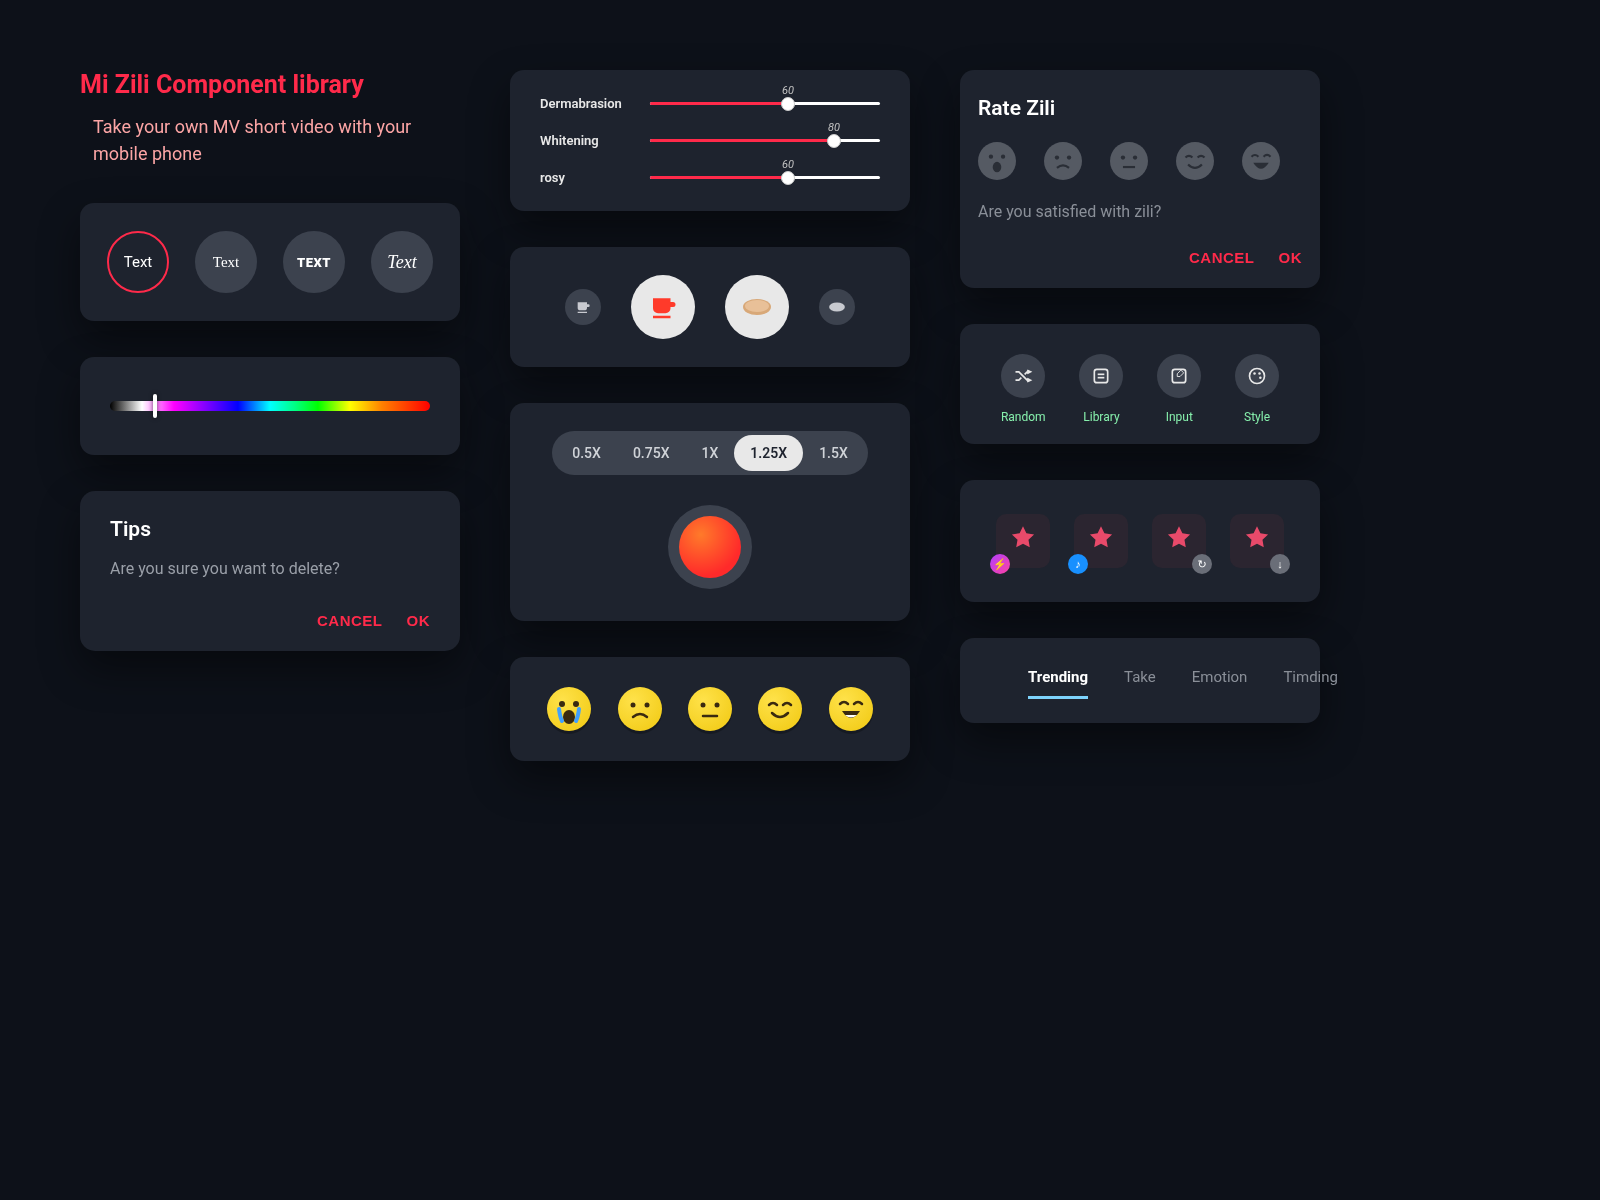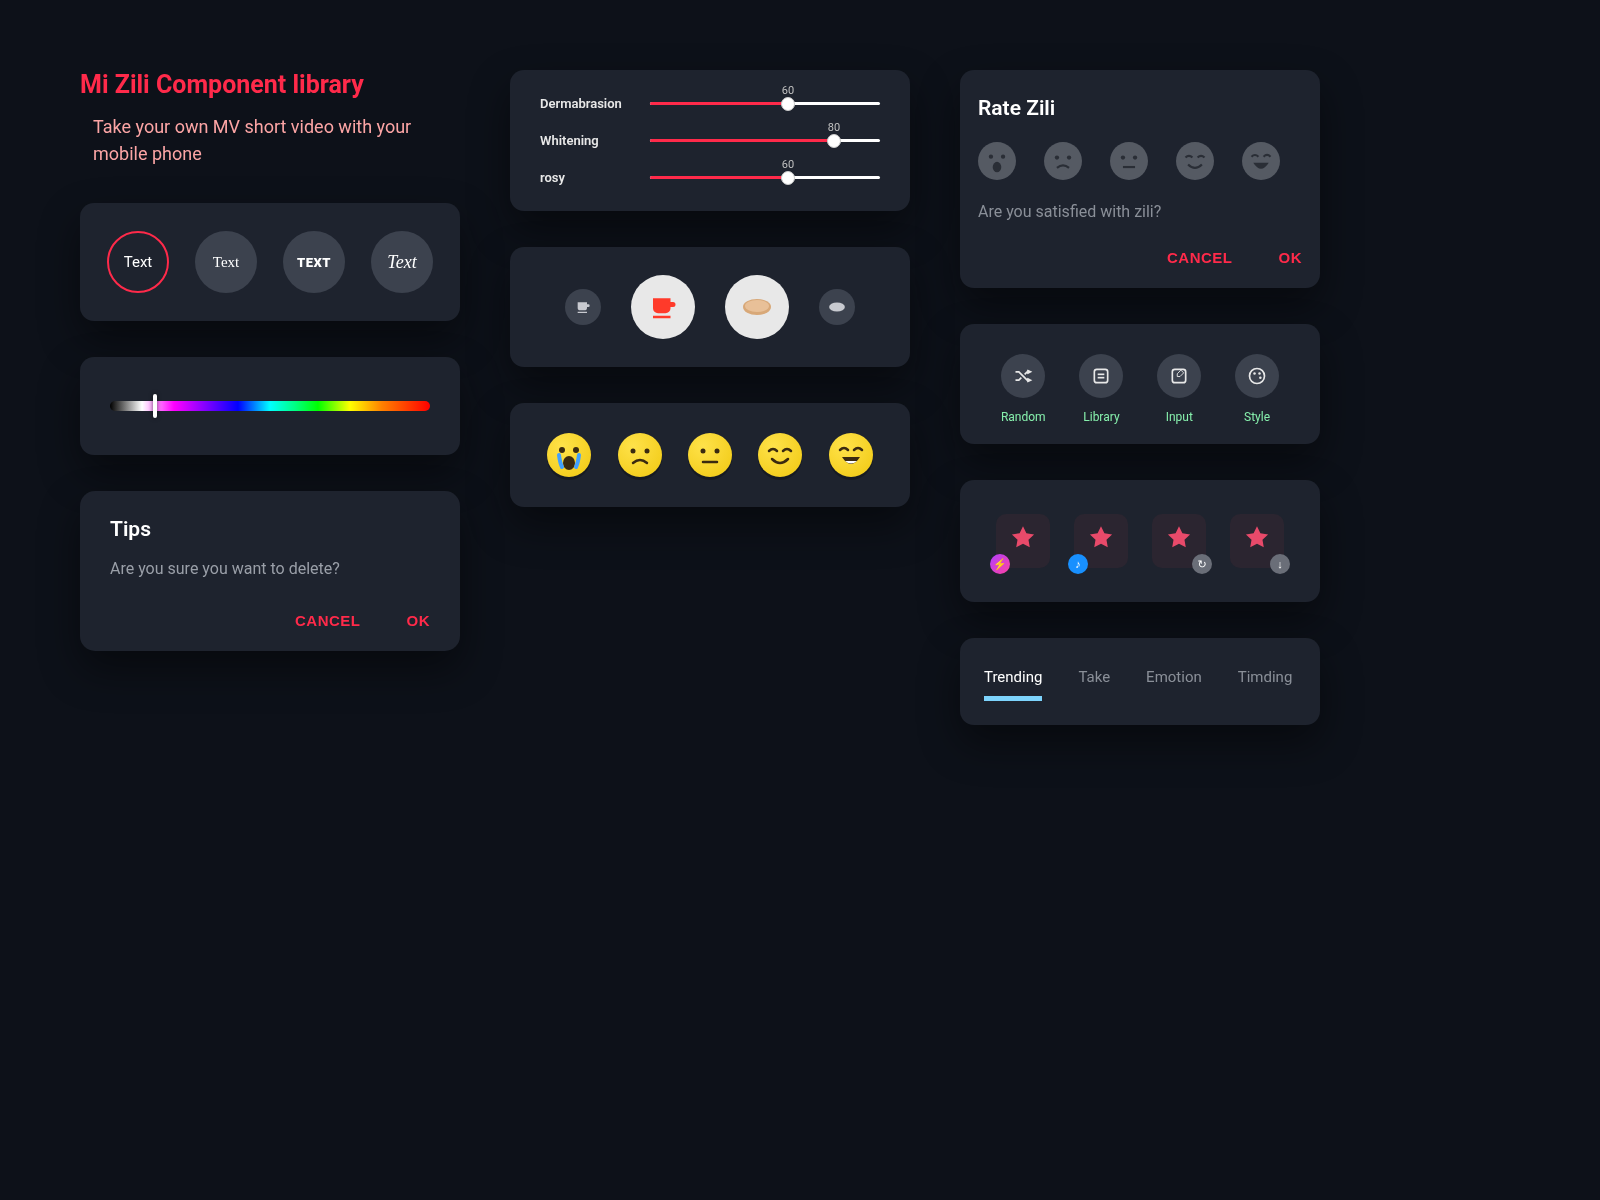--- a/index.html
+++ b/index.html
@@ -38,28 +38,28 @@
   margin-left: 13px;
 }
 
 .sliders { padding: 26px 30px; }
 .slider-row { display: flex; align-items: center; margin-bottom: 22px; position: relative; }
 .slider-row:last-child { margin-bottom: 0; }
 .slider-label { color: #e8e8e8; font-size: 13px; font-weight: 600; width: 110px; }
 .slider-track { flex: 1; height: 3px; background: #fff; position: relative; border-radius: 2px; }
 .slider-fill { position: absolute; left: 0; top: 0; bottom: 0; background: #ff2a4a; border-radius: 2px; }
 .slider-thumb { position: absolute; top: 50%; transform: translate(-50%,-50%); width: 14px; height: 14px; background: #fff; border-radius: 50%; border: 1px solid #ccc; }
-.slider-val { position: absolute; top: -18px; transform: translateX(-50%); font-size: 11px; color: #c0c0c0; }
+.slider-val { position: absolute; top: -18px; transform: translateX(-50%); font-size: 11px; font-style: italic; color: #c0c0c0; }
 
 .rate { padding: 26px 18px 22px; }
 .rate-title { font-size: 21px; font-weight: 600; margin-bottom: 22px; }
 .rate-faces { display: flex; gap: 28px; margin-bottom: 22px; }
 .rate-face { width: 38px; height: 38px; border-radius: 50%; background: #555a63; display:flex; align-items:center; justify-content:center; position:relative; cursor:pointer;}
 .rate-q { color: #8a8f98; font-size: 16px; margin-bottom: 28px; }
-.dlg-actions { display: flex; justify-content: flex-end; gap: 46px; }
+.dlg-actions { display: flex; justify-content: flex-end; gap: 24px; }
 .dlg-btn { color: #ff2a4a; font-weight: 700; font-size: 15px; letter-spacing: 0.5px; cursor: pointer; background:none; border:none; }
 
 .text-styles { padding: 28px 24px; display: flex; gap: 20px; align-items: center; justify-content:space-around; }
 .ts-circle { width: 62px; height: 62px; border-radius: 50%; background: #3c424e; display: flex; align-items: center; justify-content: center; color: #fff; font-size: 15px; cursor:pointer; }
 .ts-circle.active { border: 2px solid #ff2a4a; background: transparent; }
 .ts-circle.serif { font-family: Georgia, serif; font-weight: 300; }
 .ts-circle.caps { font-weight: 900; letter-spacing: 0.5px; text-transform: uppercase; font-size:13px; }
 .ts-circle.script { font-style: italic; font-family: 'Brush Script MT', cursive; font-size:18px;}
 
 .iconscale { padding: 28px 24px; display: flex; gap: 30px; align-items: center; justify-content: center; }
@@ -95,21 +95,21 @@
 
 .tips { padding: 26px 30px 22px; border-radius: 15px; }
 .tips-title { font-size: 21px; font-weight: 600; margin-bottom: 18px; }
 .tips-msg { color: #9a9fa8; font-size: 16px; margin-bottom: 34px; }
 
 .emoji-row { padding: 30px 24px; display:flex; justify-content:space-around;}
 .emoji-y { width:44px; height:44px; border-radius:50%; background: radial-gradient(circle at 35% 30%, #ffe24a, #f0c810); position:relative; box-shadow: 0 3px 0 rgba(0,0,0,0.25); cursor:pointer;}
 
 .tabs { padding: 30px 24px 24px; display:flex; gap:36px; }
 .tab { color:#8a8f98; font-size:15px; cursor:pointer; padding-bottom:10px;}
-.tab.active { color:#fff; font-weight:400; border-bottom:5px solid #7dd3fc;}
+.tab.active { color:#fff; font-weight:700; border-bottom:3px solid #7dd3fc;margin-left:44px;}
 .col { display:flex; flex-direction:column; gap:36px;}
 </style>
 </head>
 <body>
 
 <div class="grid">
 
   <div class="col">
     <div>
       <div class="hero-title">Mi Zili Component library</div>
@@ -184,20 +184,32 @@
             <ellipse cx="16" cy="9" rx="12" ry="6" fill="#e8c098"></ellipse>
           </svg>
       </div>
       <div class="is-circle is-sm">
         <svg width="18" height="12" viewBox="0 0 32 20">
             <ellipse cx="16" cy="10" rx="14" ry="8" fill="#c8cad0"></ellipse>
           </svg>
       </div>
     </div>
 
+    <div class="card record">
+      <div class="speed-seg">
+        <div class="speed-opt">0.5X</div>
+        <div class="speed-opt">0.75X</div>
+        <div class="speed-opt">1X</div>
+        <div class="speed-opt active">1.25X</div>
+        <div class="speed-opt">1.5X</div>
+      </div>
+      <div class="rec-outer">
+        <div class="rec-inner"></div>
+      </div>
+    </div>
 
     <div class="card emoji-row">
       <div class="emoji-y">
         <svg width="44" height="44" viewBox="0 0 44 44">
             <circle cx="15" cy="17" r="3" fill="#3a2a10"></circle>
             <circle cx="29" cy="17" r="3" fill="#3a2a10"></circle>
             <ellipse cx="22" cy="30" rx="6" ry="7" fill="#3a2a10"></ellipse>
             <path d="M12 22 Q13 30 15 34" stroke="#40a0ff" stroke-width="4" fill="none" stroke-linecap="round"></path>
             <path d="M32 22 Q31 30 29 34" stroke="#40a0ff" stroke-width="4" fill="none" stroke-linecap="round"></path>
           </svg>

